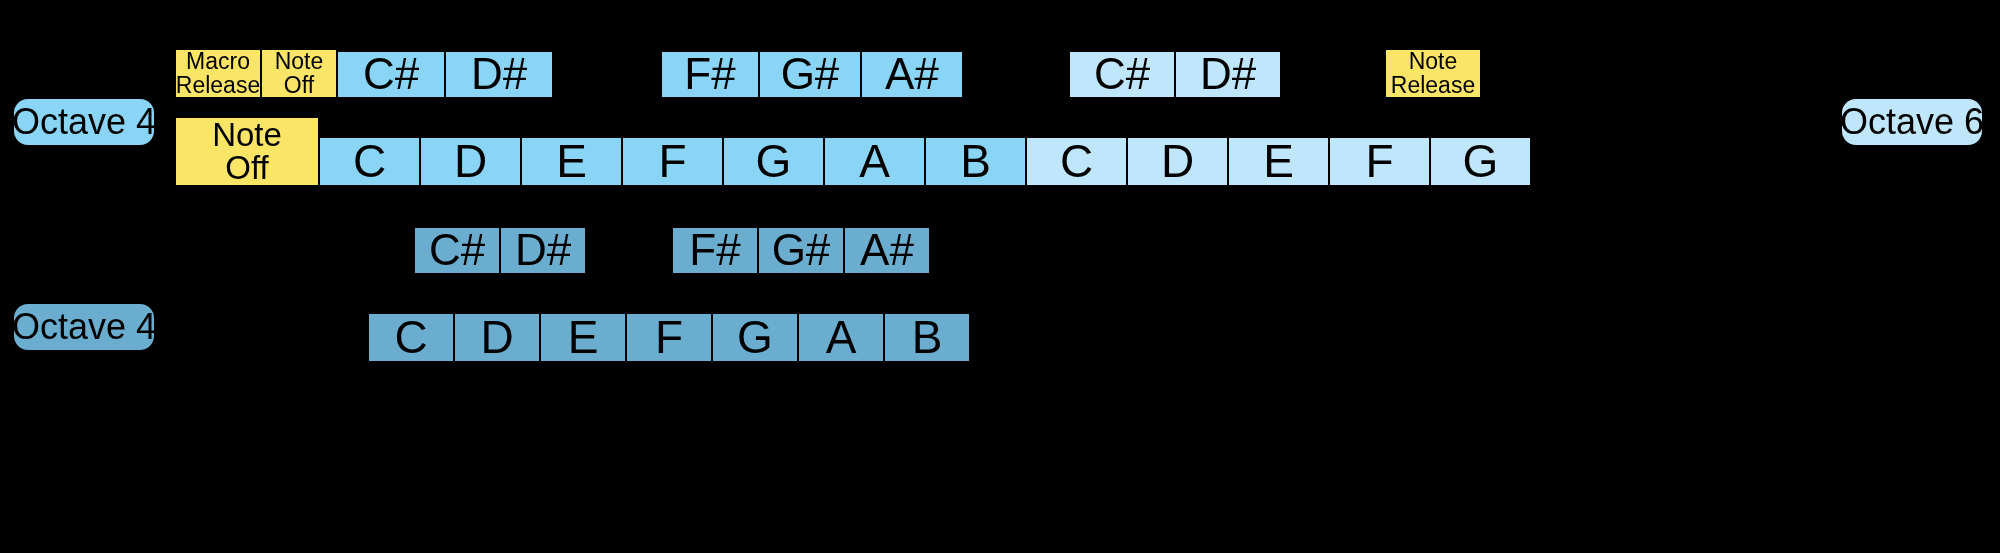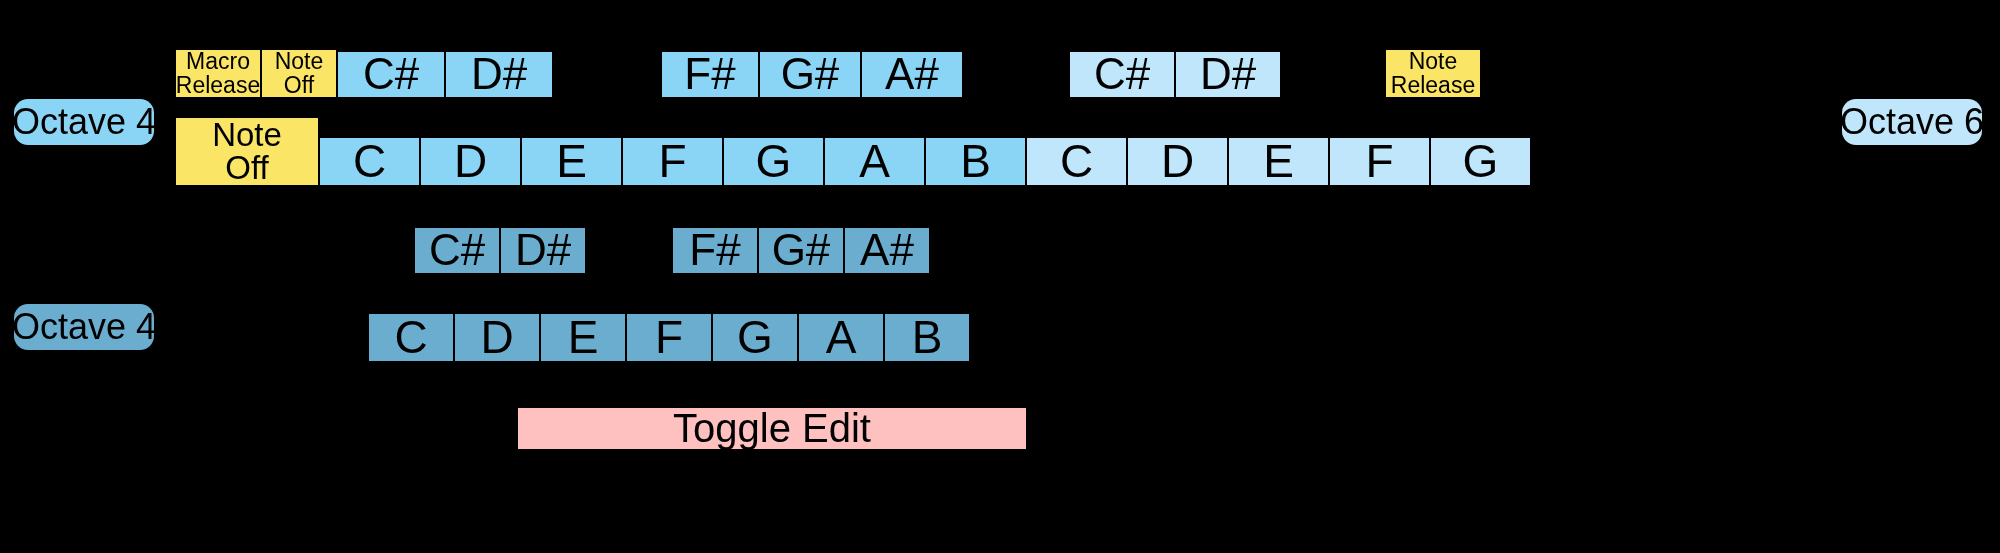--- a/index.html
+++ b/index.html
@@ -125,21 +125,20 @@
         <div class="key lbl-note" style="width: 88px; background: rgb(106, 173, 207);">B</div>
         <div class="key lbl-note" style="width: 88px; background: rgb(255, 255, 255);"></div>
         <div class="key lbl-note" style="width: 88px; background: rgb(255, 255, 255);"></div>
         <div class="key lbl-note" style="width: 88px; background: rgb(255, 255, 255);"></div>
         <div class="key lbl-note" style="width: 239px; background: rgb(220, 220, 220);"></div>
       </div>
       <div class="krow" style="top: 352px; left: 0px;">
         <div class="key lbl-note" style="width: 130px; background: rgb(220, 220, 220);"></div>
         <div class="key lbl-note" style="width: 88px; background: rgb(239, 239, 239);"></div>
         <div class="key lbl-note" style="width: 130px; background: rgb(220, 220, 220);"></div>
-        <div class="key lbl-toggle" style="width: 512px; background: rgb(255, 192, 192);">Toggle Edit</div>
         <div class="key lbl-note" style="width: 130px; background: rgb(220, 220, 220);"></div>
         <div class="key lbl-note" style="width: 130px; background: rgb(239, 239, 239);"></div>
         <div class="key lbl-note" style="width: 130px; background: rgb(239, 239, 239);"></div>
         <div class="key lbl-note" style="width: 178px; background: rgb(220, 220, 220);"></div>
       </div>
     </div>
 
   <div class="octave-badge" id="oct2" style="background: rgb(138, 213, 245);">Octave 4</div>
 
   <div class="octave-badge" id="oct1" style="background: rgb(106, 173, 207);">Octave 4</div>

